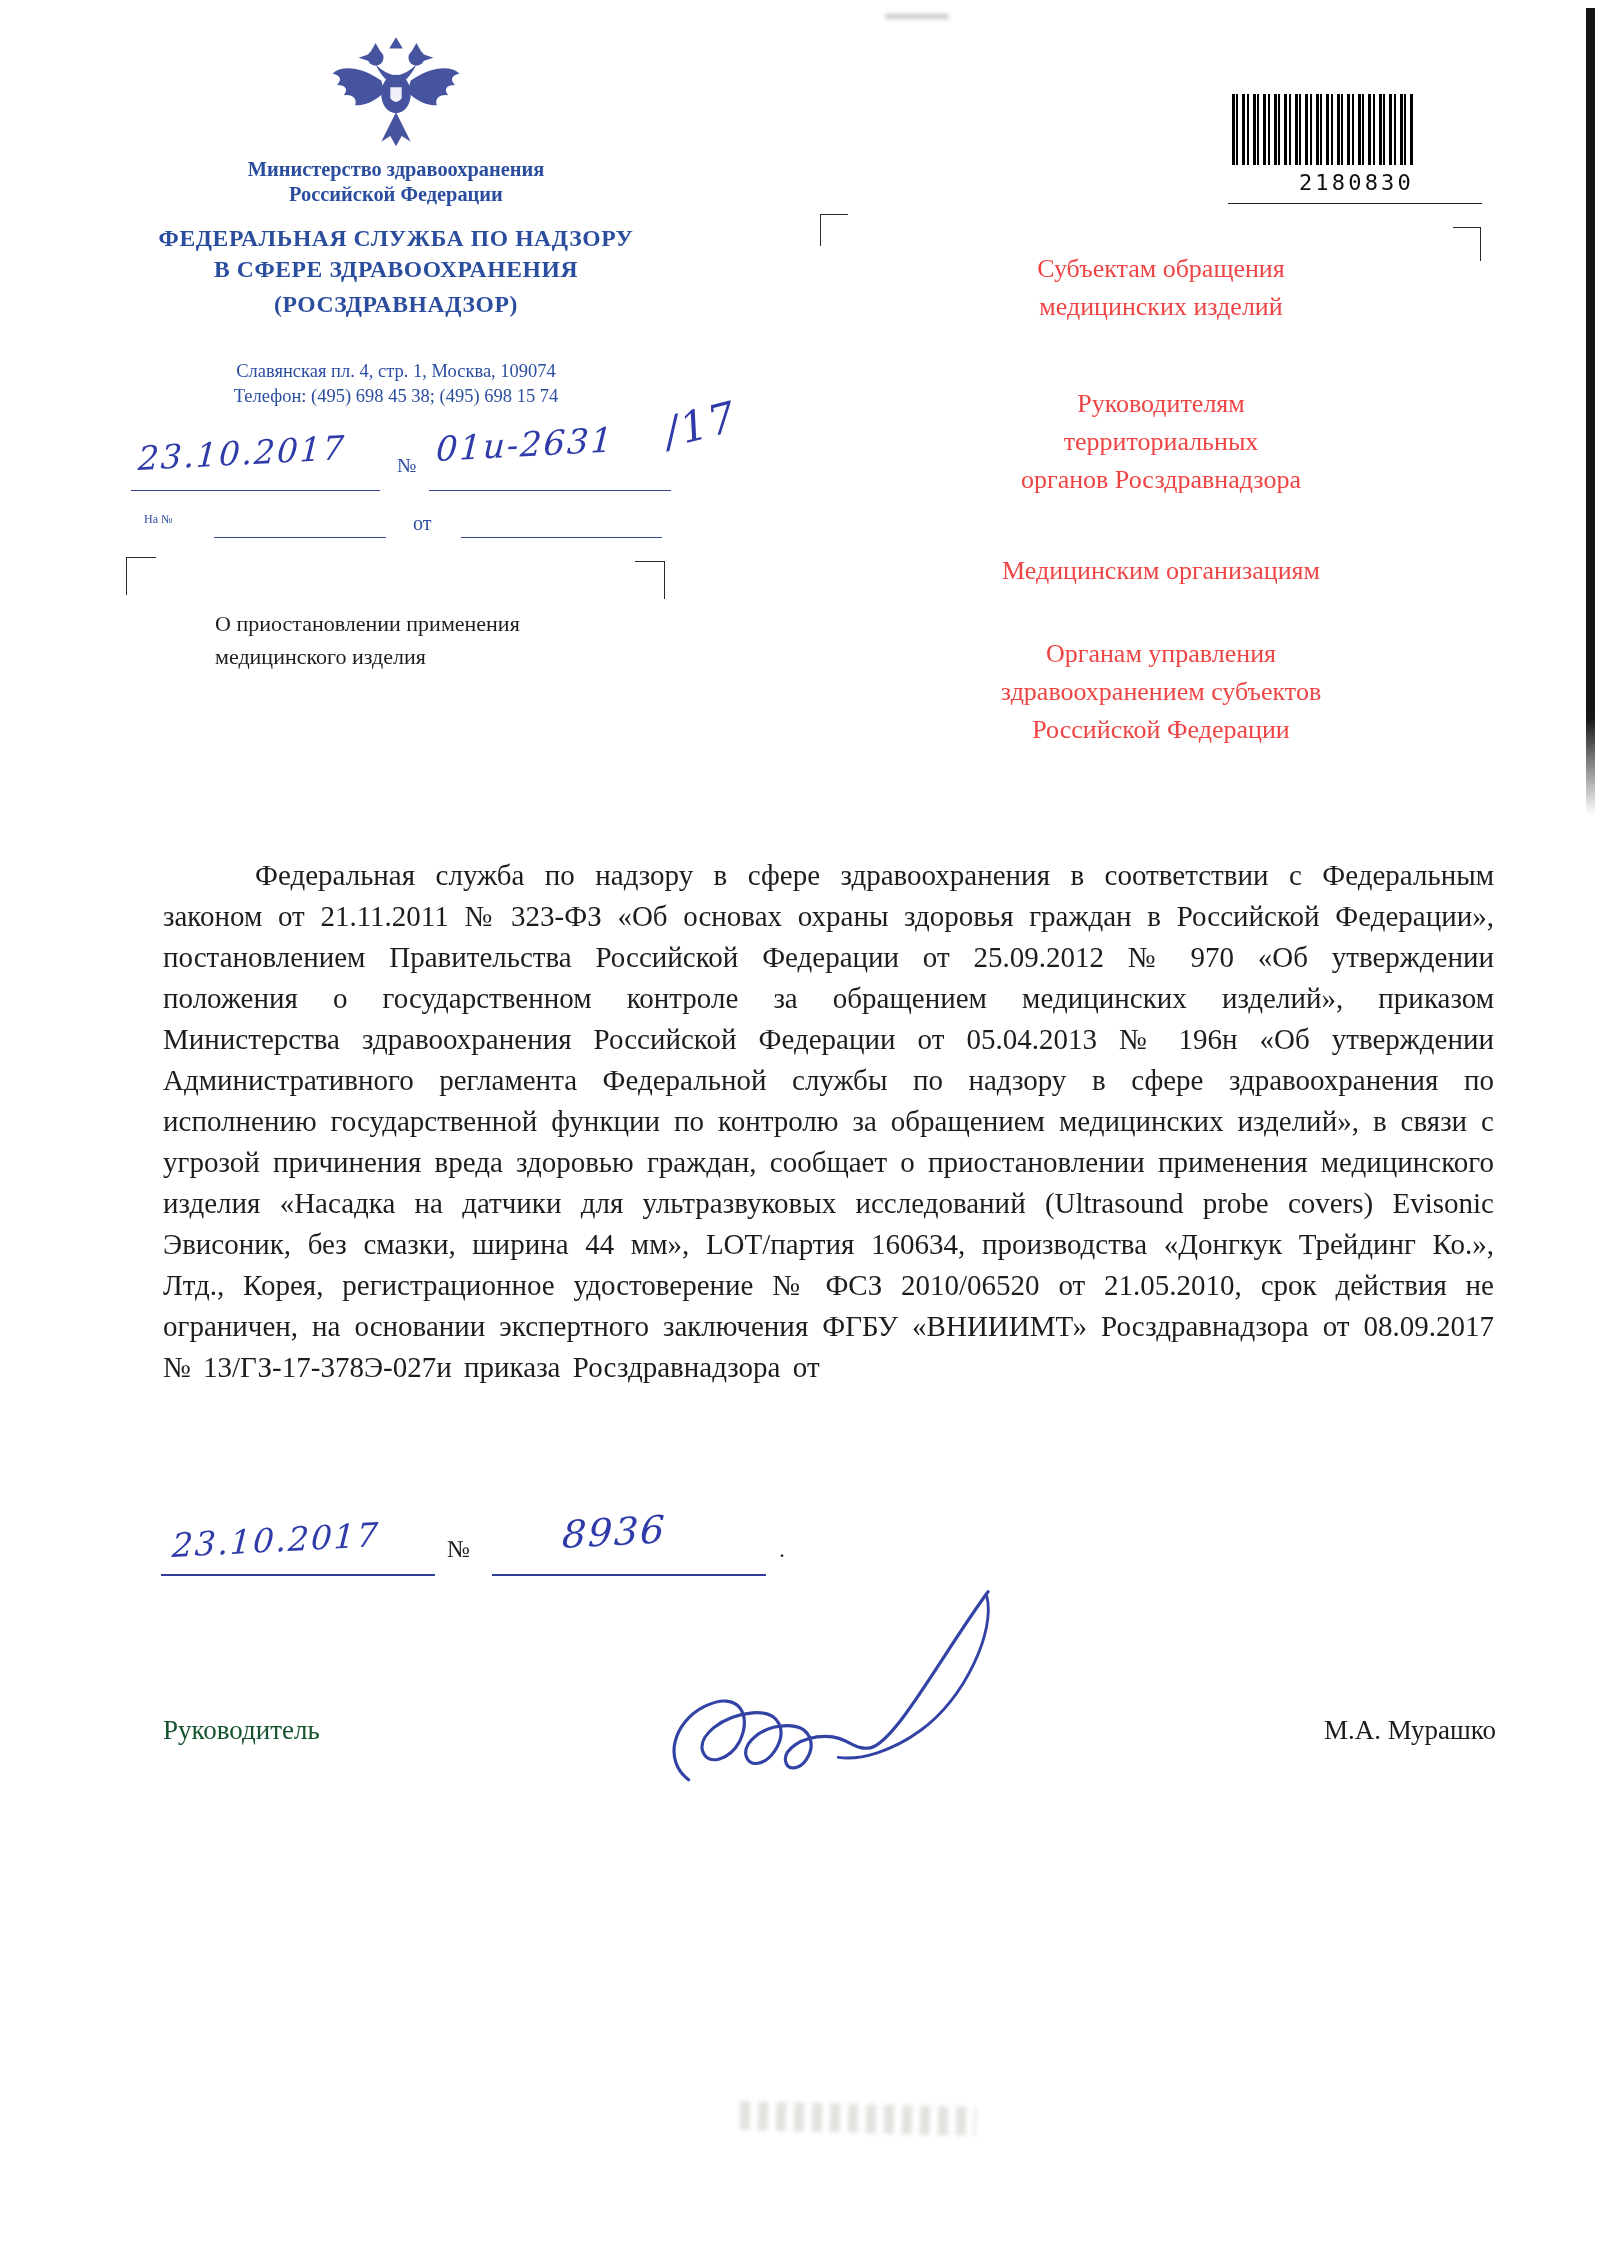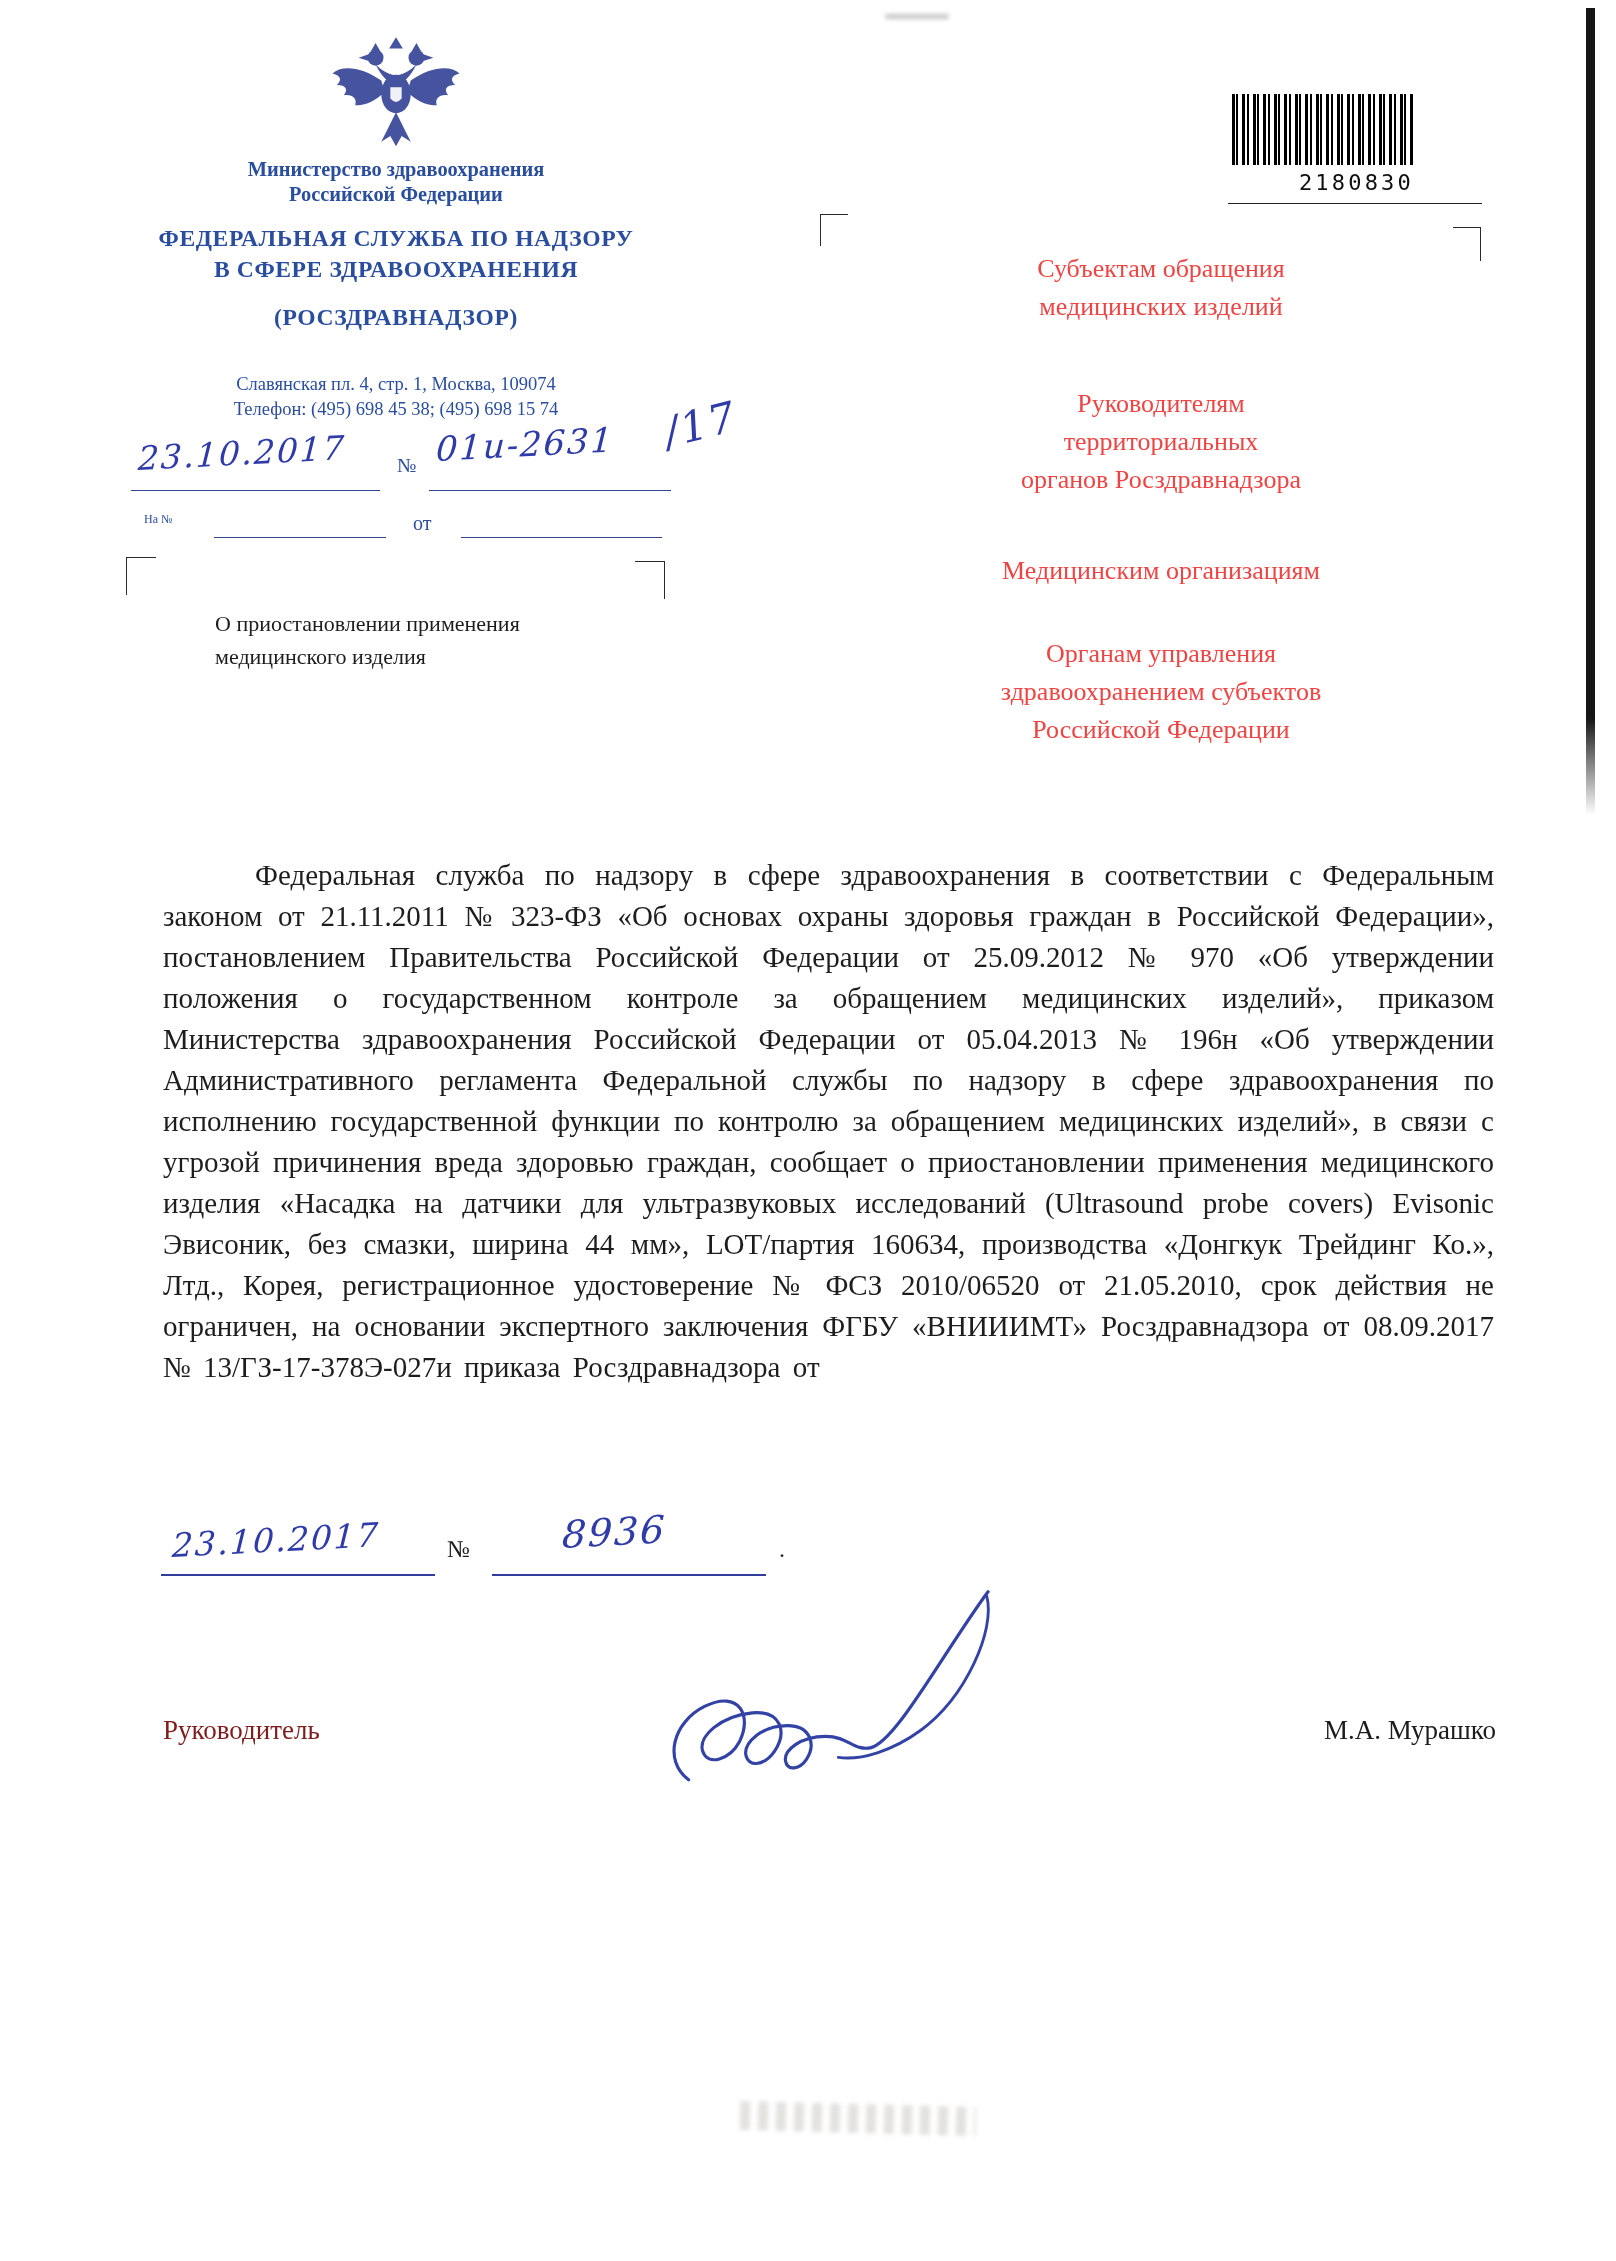--- a/index.html
+++ b/index.html
@@ -52,21 +52,21 @@
   .body-text{position:absolute;left:163px;top:855px;width:1331px;font-size:29px;line-height:41px;
     text-align:justify;text-indent:92px;word-spacing:5.1px;color:#1d1d1d;}
   
   .hw-date2{position:absolute;left:171px;top:1526px;font-size:33px;}
   .u-date2{position:absolute;left:161px;top:1574px;width:274px;border-bottom:2.6px solid #323d9b;}
   .no-label2{position:absolute;left:447px;top:1536px;font-size:24px;color:#1d1d1d;}
   .hw-num2{position:absolute;left:561px;top:1513px;font-size:38px;}
   .u-num2{position:absolute;left:492px;top:1574px;width:274px;border-bottom:2.6px solid #323d9b;}
   .order-period{position:absolute;left:779px;top:1536px;font-size:24px;color:#1d1d1d;}
   
-  .position{position:absolute;left:163px;top:1715px;font-size:27px;color:#7f1d1d;}
+  .position{position:absolute;left:163px;top:1715px;font-size:27px;color:#14532d;}
   .name{position:absolute;left:1212px;top:1715px;width:284px;text-align:right;font-size:27px;color:#1c1c1c;}
   .signature{position:absolute;left:644px;top:1566px;width:395px;height:249px;}
   
   .artifact-right{position:absolute;left:1586px;top:7.7px;width:9px;height:807px;
     background:linear-gradient(#151515 88%,rgba(21,21,21,0));}
   .artifact-top{position:absolute;left:885px;top:14px;width:64px;height:5.1px;background:#9a9a9a;
     filter:blur(1.9px);opacity:.55;border-radius:2.6px;}
   .bleed{position:absolute;left:740px;top:2104px;width:236px;height:29px;opacity:.28;filter:blur(1.9px);
     background:repeating-linear-gradient(90deg,rgba(130,125,110,.8) 0 10.2px,transparent 10.2px 18px);
     transform:rotate(1.5deg);}
@@ -97,21 +97,21 @@
           <ellipse cx="60" cy="52" rx="13" ry="17"></ellipse>
           <path d="M60 68 l-13 26 8 -5 5 9 5 -9 8 5 z"></path>
         </g>
         <path d="M55 46 h10 v10 q-5 6 -10 0 z" fill="#ffffff" opacity="0.92"></path>
       </svg>
     </div>
     <div class="ministry">Министерство здравоохранения</div>
     <div class="ministry" style="margin-top:0">Российской Федерации</div>
     <div class="service">ФЕДЕРАЛЬНАЯ СЛУЖБА ПО НАДЗОРУ</div>
     <div class="service" style="margin-top:0">В СФЕРЕ ЗДРАВООХРАНЕНИЯ</div>
-    <div class="service" style="margin-top:17px">(РОСЗДРАВНАДЗОР)</div>
+    <div class="service" style="margin-top:4px">(РОСЗДРАВНАДЗОР)</div>
     <div class="addr">Славянская пл. 4, стр. 1, Москва, 109074</div>
     <div class="addr" style="margin-top:0">Телефон: (495) 698 45 38; (495) 698 15 74</div>
   </div>
 
   <span class="hw hw-date1">23.10.2017</span>
   <div class="u-date1"></div>
   <span class="no-label1">№</span>
   <span class="hw hw-num1">01и-2631</span>
   <div class="u-num1"></div>
   <span class="hw hw-suffix1">/17</span>

